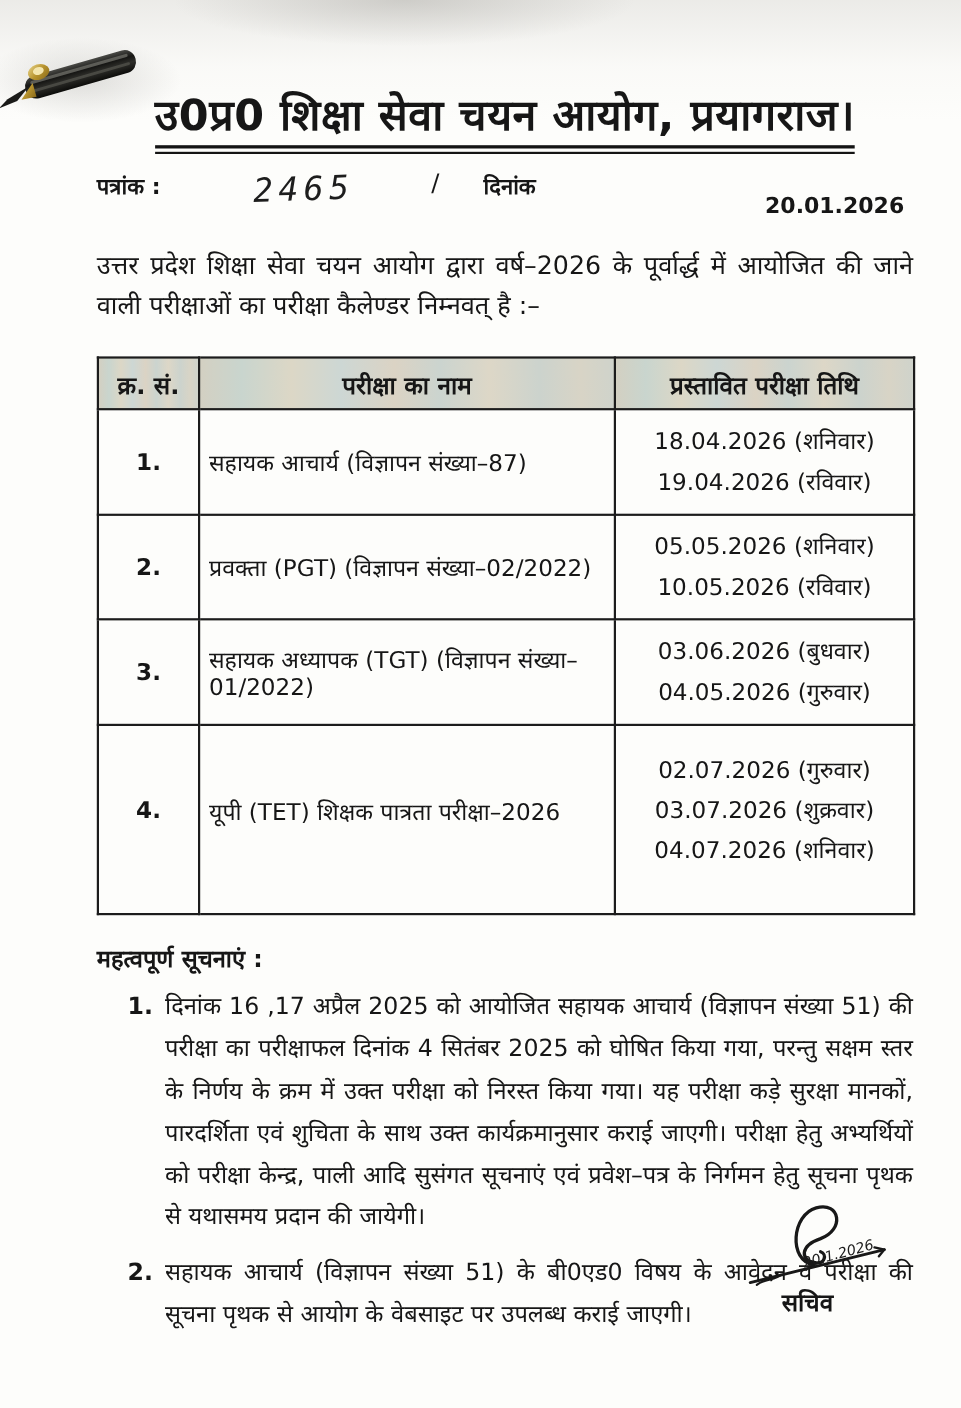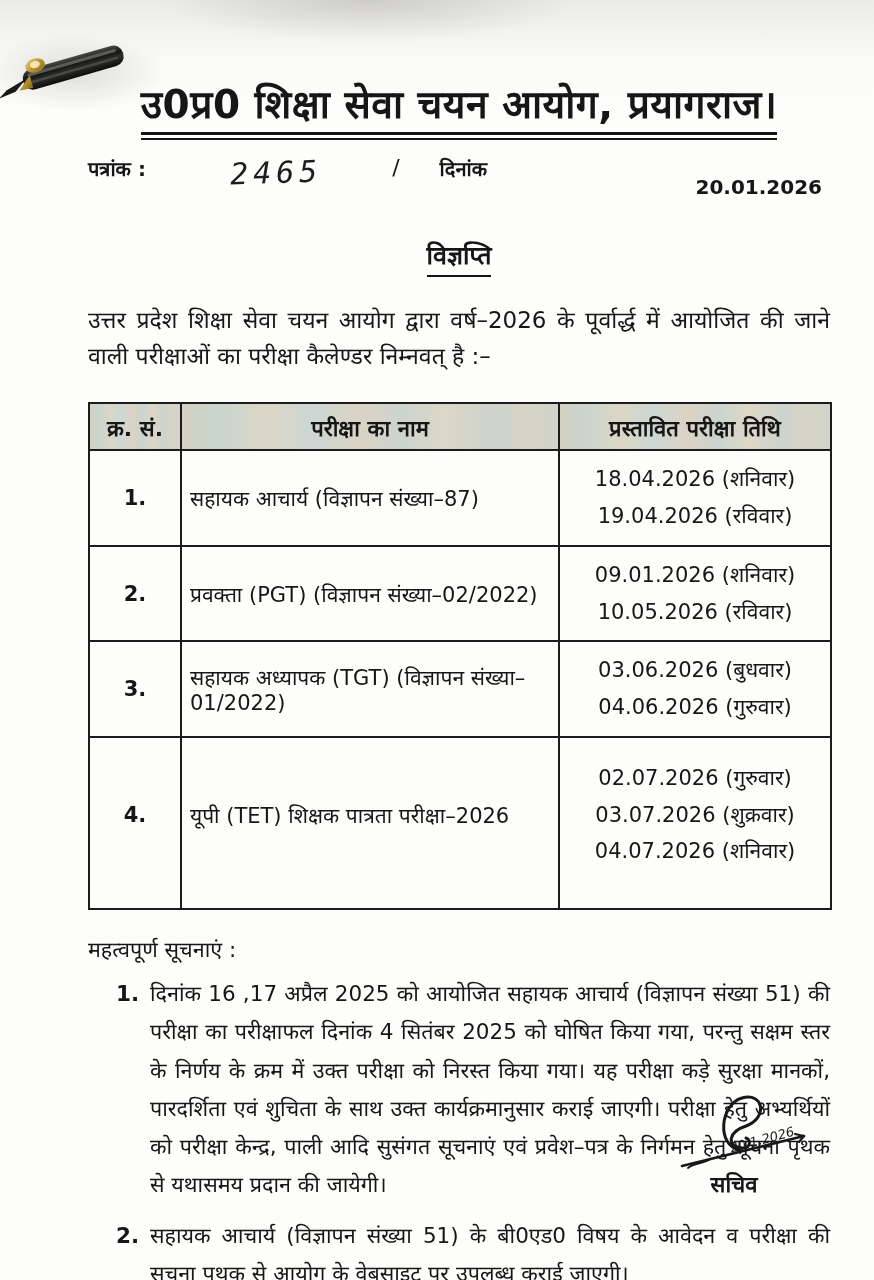--- a/index.html
+++ b/index.html
@@ -94,21 +94,21 @@
     font-size: 21px;
     padding: 10px 8px;
   }
   td.sno { text-align: center; font-weight: bold; font-size: 20px; }
   td.exam-name { padding-left: 16px; padding-right: 12px; }
   td.dates { text-align: center; }
   td.dates .date-line { line-height: 1.75; white-space: nowrap; }
   tr.row-tall td { padding-top: 22px; padding-bottom: 38px; margin-top: 39px; }
 
   .notes { margin-top: 24px; }
-  .notes-heading { font-size: 21.5px; font-weight: normal; }
+  .notes-heading { font-size: 21.5px; font-weight: bold; }
   .note-item {
     display: flex; margin-top: 12px;
     font-size: 21.5px; line-height: 1.78;
   }
   .note-num {
     width: 34px; flex: 0 0 34px; margin-left: 28px;
     font-weight: bold; text-align: left;
   }
   .note-text { flex: 1; text-align: justify; }
 
@@ -161,23 +161,20 @@
   </div>
 
   <div class="ref-line">
     <span class="ref-label">पत्रांक :</span>
     <span class="handwritten">2465</span>
     <span class="ref-slash">/</span>
     <span class="date-label">दिनांक</span>
     <span class="date-value">20.01.2026</span>
   </div>
 
-  <div class="notice-heading-row">
-    <h2 class="notice-heading">विज्ञप्ति</h2>
-  </div>
 
   <p class="intro">उत्तर प्रदेश शिक्षा सेवा चयन आयोग द्वारा वर्ष–2026 के पूर्वार्द्ध में आयोजित की जाने वाली परीक्षाओं का परीक्षा कैलेण्डर निम्नवत् है :–</p>
 
   <table class="exam-table">
     <colgroup>
       <col style="width: 92px">
       <col style="width: 378px">
       <col style="width: 272px">
     </colgroup>
     <thead>
@@ -193,30 +190,30 @@
         <td class="exam-name">सहायक आचार्य (विज्ञापन संख्या–87)</td>
         <td class="dates">
           <div class="date-line">18.04.2026 (शनिवार)</div>
           <div class="date-line">19.04.2026 (रविवार)</div>
         </td>
       </tr>
       <tr>
         <td class="sno">2.</td>
         <td class="exam-name">प्रवक्ता (PGT) (विज्ञापन संख्या–02/2022)</td>
         <td class="dates">
-          <div class="date-line">09.01.2026 (शनिवार)</div>
+          <div class="date-line">05.05.2026 (शनिवार)</div>
           <div class="date-line">10.05.2026 (रविवार)</div>
         </td>
       </tr>
       <tr>
         <td class="sno">3.</td>
         <td class="exam-name">सहायक अध्यापक (TGT) (विज्ञापन संख्या–01/2022)</td>
         <td class="dates">
           <div class="date-line">03.06.2026 (बुधवार)</div>
-          <div class="date-line">04.06.2026 (गुरुवार)</div>
+          <div class="date-line">04.05.2026 (गुरुवार)</div>
         </td>
       </tr>
       <tr class="row-tall">
         <td class="sno">4.</td>
         <td class="exam-name">यूपी (TET) शिक्षक पात्रता परीक्षा–2026</td>
         <td class="dates">
           <div class="date-line">02.07.2026 (गुरुवार)</div>
           <div class="date-line">03.07.2026 (शुक्रवार)</div>
           <div class="date-line">04.07.2026 (शनिवार)</div>
         </td>

